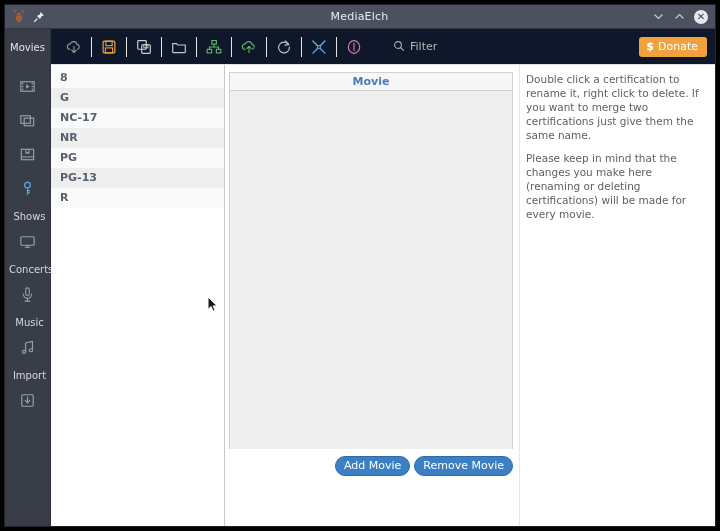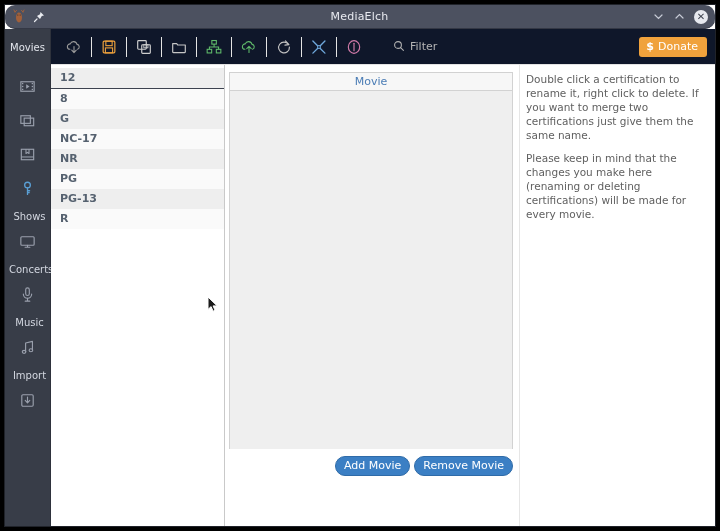--- a/index.html
+++ b/index.html
@@ -29,21 +29,20 @@
 
   
   #titlebar {
     position: relative;
     height: 24px;
     background: #4c5160;
     border-bottom: 1px solid #343845;
     display: flex;
     align-items: center;
     box-sizing: border-box;
-    border-radius: 10px;
   }
   #titlebar .tb-left {
     display: flex;
     align-items: center;
     gap: 6px;
     padding-left: 6px;
     width: 80px;
   }
   #titlebar .tb-title {
     flex: 1;
@@ -172,20 +171,21 @@
   }
   #movietable {
     margin: 0 6px 0 0;
     border: 1px solid #d2d2d2;
     border-bottom: none;
     height: 377px;
     box-sizing: border-box;
     display: flex;
     flex-direction: column;
     background: #efefef;
+    font-weight: bold;
   }
   .table-head {
     height: 17px;
     line-height: 17px;
     background: #f7f7f7;
     border-bottom: 1px solid #d2d2d2;
     text-align: center;
     font-size: 11px;
     color: #4a7cb5;
     cursor: pointer;
@@ -532,21 +532,20 @@
             <path d="M10 6.4 V12.2 M7.6 9.8 L10 12.4 L12.4 9.8" stroke="currentColor" stroke-width="1.2" fill="none" stroke-linecap="round" stroke-linejoin="round"></path>
           </svg>
         </span>
       </div>
     </div>
 
     <div id="certpanel">
       <div id="certlist-fill"></div>
       <div style="height:36px"></div>
       <div id="certlist">
-          <div class="cert-row even current">12</div>
           <div class="cert-row odd">8</div>
           <div class="cert-row even">G</div>
           <div class="cert-row odd">NC-17</div>
           <div class="cert-row even">NR</div>
           <div class="cert-row odd">PG</div>
           <div class="cert-row even">PG-13</div>
           <div class="cert-row odd">R</div>
         </div>
     </div>
 

